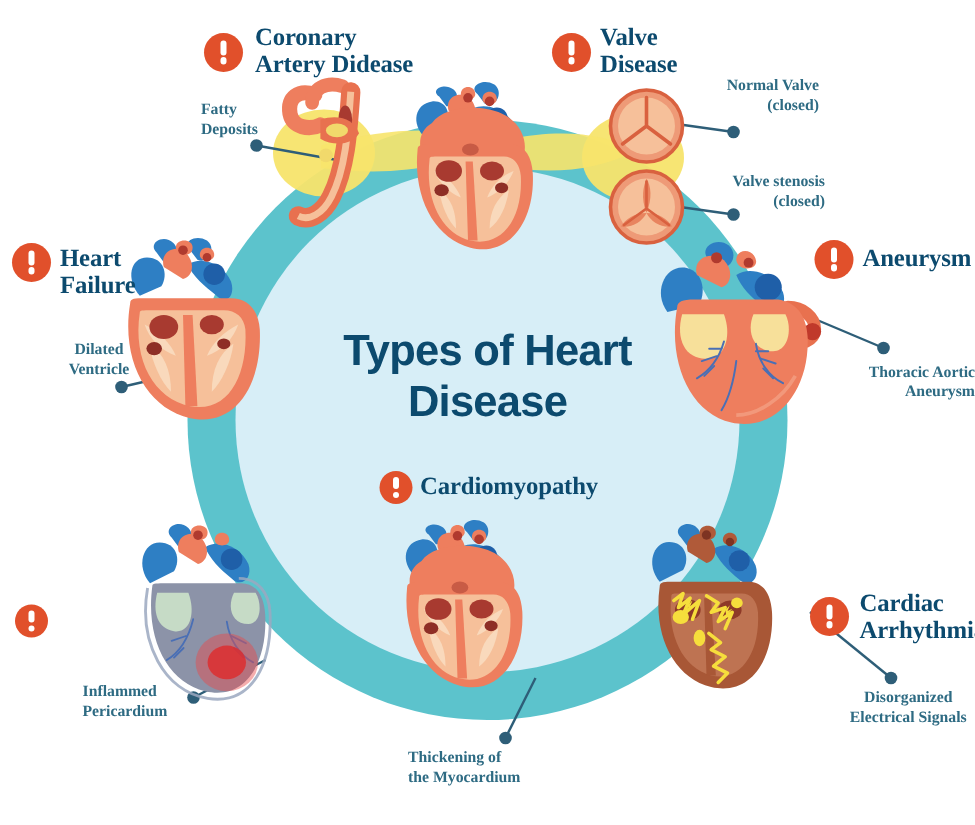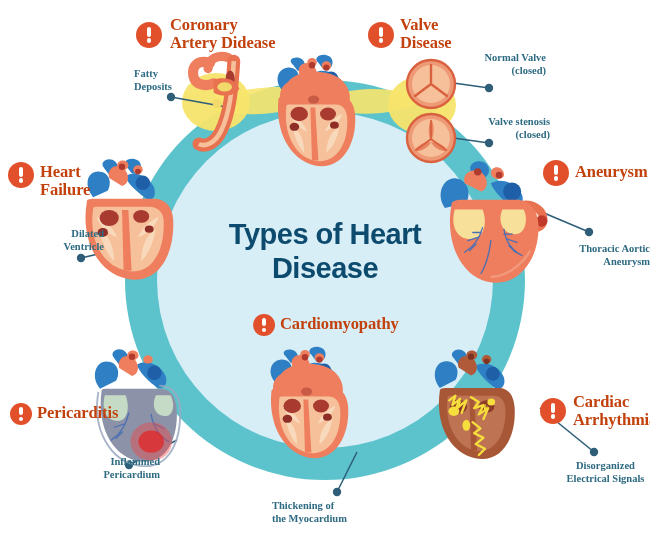--- a/index.html
+++ b/index.html
@@ -10,21 +10,21 @@
     font-family:"Liberation Serif", serif;
     overflow:hidden;
     position:relative;
   }
   #stage{position:absolute;left:0;top:0;width:650px;height:550px;}
   .layer{position:absolute;left:0;top:0;width:650px;height:550px;}
 
   
   .dz-title{
     position:absolute;
-    color:#c2410c;
+    color:#0c4a6e;
     font-family:"Liberation Serif", serif;
     font-weight:bold;
     font-size:16.5px;
     line-height:1.12;
     letter-spacing:-0.1px;
     white-space:pre-line;
   }
   
   .sub-label{
     position:absolute;
@@ -329,21 +329,20 @@
   <div class="bang small" style="left:253px;top:314px;">
       <i></i>
       <b></b>
     </div>
   <div class="dz-title" style="left:280px;top:315px;width:160px;">Cardiomyopathy</div>
 
   <div class="bang small" style="left:10px;top:403px;">
       <i></i>
       <b></b>
     </div>
-  <div class="dz-title" style="left:37px;top:404px;width:120px;">Pericarditis</div>
 
   <div class="bang" style="left:8px;top:162px;">
       <i></i>
       <b></b>
     </div>
   <div class="dz-title" style="left:40px;top:163px;width:90px;">Heart
 Failure</div>
 
   <div class="sub-label" style="left:134px;top:68px;width:70px;">Fatty
 Deposits</div>
@@ -356,22 +355,22 @@
 
   <div class="sub-label" style="left:558px;top:243px;width:92px;text-align:right;">Thoracic Aortic
 Aneurysm</div>
 
   <div class="sub-label" style="left:561px;top:460px;width:89px;text-align:center;">Disorganized
 Electrical Signals</div>
 
   <div class="sub-label" style="left:272px;top:500px;width:130px;text-align:left;">Thickening of
 the Myocardium</div>
 
-  <div class="sub-label" style="left:55px;top:456px;width:105px;text-align:right;">Inflammed
+  <div class="sub-label" style="left:55px;top:456px;width:105px;text-align:left;">Inflammed
 Pericardium</div>
 
-  <div class="sub-label" style="left:28px;top:228px;width:76px;text-align:right;">Dilated
+  <div class="sub-label" style="left:28px;top:228px;width:76px;text-align:center;">Dilated
 Ventricle</div>
 
   <div id="center-title">Types of Heart
 Disease</div>
 
 </div>
 
 </body></html>

